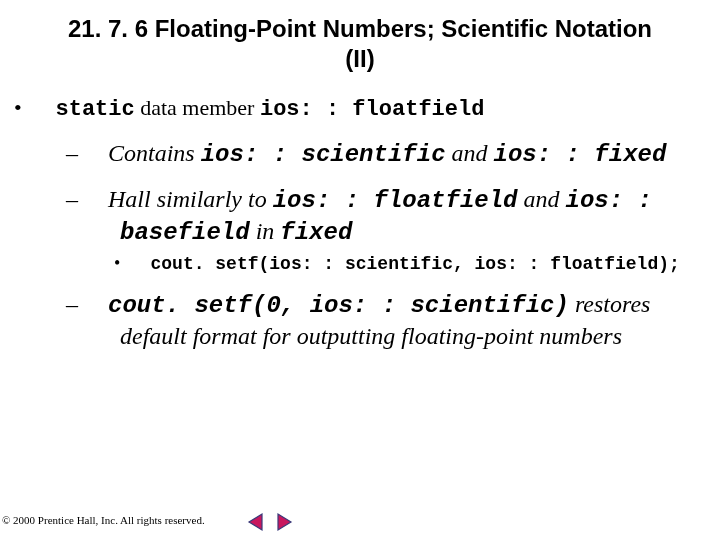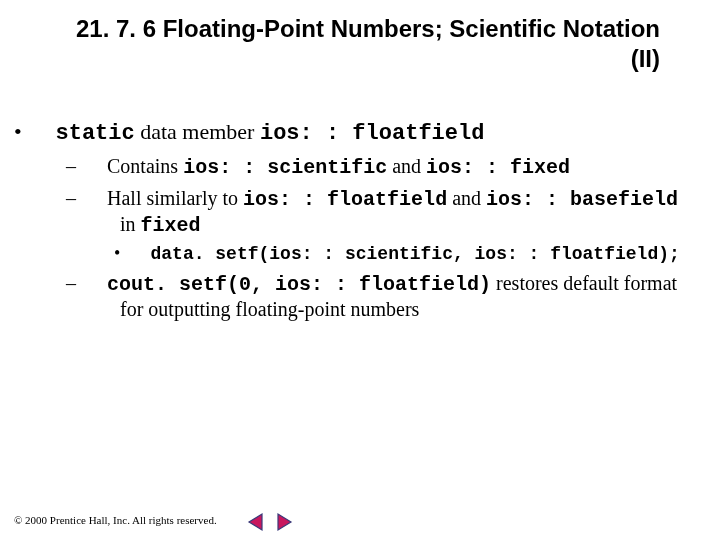--- a/index.html
+++ b/index.html
@@ -16,44 +16,45 @@
   .slide {
     width: 720px;
     height: 540px;
     position: relative;
     box-sizing: border-box;
   }
   .title {
     font-family: Arial, Helvetica, sans-serif;
     font-weight: bold;
     font-size: 24px;
-    text-align: right;
+    text-align: center;
     padding: 14px 60px 0 60px;
     line-height: 1.25;
   }
   .body {
     padding: 18px 30px 0 30px;
     font-size: 22px;
     line-height: 1.25;
   }
   .l1 {
-    margin: 26px 0 6px 20px;
+    margin: 2px 0 6px 20px;
     text-indent: -18px;
     padding-left: 18px;
   }
   .l1 .dot {
     display: inline-block;
     width: 18px;
     margin-left: -18px;
   }
   .l2 {
-    font-size: 20px;
-    margin: 6px 0 2px 72px;
+    font-size: 24px;
+    margin: 14px 0 2px 72px;
     text-indent: -18px;
     padding-left: 18px;
+    font-style: italic;
   }
   .l2 .dash {
     display: inline-block;
     width: 18px;
     margin-left: -18px;
   }
   .l3 {
     font-size: 18px;
     margin: 4px 0 4px 116px;
     text-indent: -16px;
@@ -63,21 +64,21 @@
     display: inline-block;
     width: 16px;
     margin-left: -16px;
   }
   .mono {
     font-family: "Courier New", Courier, monospace;
     font-weight: bold;
   }
   .footer {
     position: absolute;
-    left: 14px;
+    left: 2px;
     bottom: 14px;
     font-size: 11px;
     font-family: "Times New Roman", Times, serif;
   }
   .nav {
     position: absolute;
     left: 246px;
     bottom: 8px;
     display: flex;
     gap: 8px;
@@ -107,26 +108,26 @@
       <span>Contains </span><span class="mono">ios: : scientific</span><span> and </span><span class="mono">ios: : fixed</span>
     </div>
 
     <div class="l2">
       <span class="dash">–</span>
       <span>Hall similarly to </span><span class="mono">ios: : floatfield</span><span> and </span><span class="mono">ios: : basefield</span><span>  in </span><span class="mono">fixed</span>
     </div>
 
     <div class="l3">
       <span class="dot">•</span>
-      <span class="mono">data. setf(ios: : scientific, ios: : floatfield);</span>
+      <span class="mono">cout. setf(ios: : scientific, ios: : floatfield);</span>
     </div>
 
     <div class="l2">
       <span class="dash">–</span>
-      <span class="mono">cout. setf(0, ios: : floatfield)</span><span> restores default format for outputting floating-point numbers</span>
+      <span class="mono">cout. setf(0, ios: : scientific)</span><span> restores default format for outputting floating-point numbers</span>
     </div>
 
   </div>
 
   <div class="footer">© 2000 Prentice Hall, Inc.  All rights reserved.</div>
 
   <div class="nav">
     <span>
       <svg viewBox="0 0 20 20">
         <polygon points="16,2 16,18 3,10" fill="#c8175e" stroke="#3a3a7a" stroke-width="1.2"></polygon>

